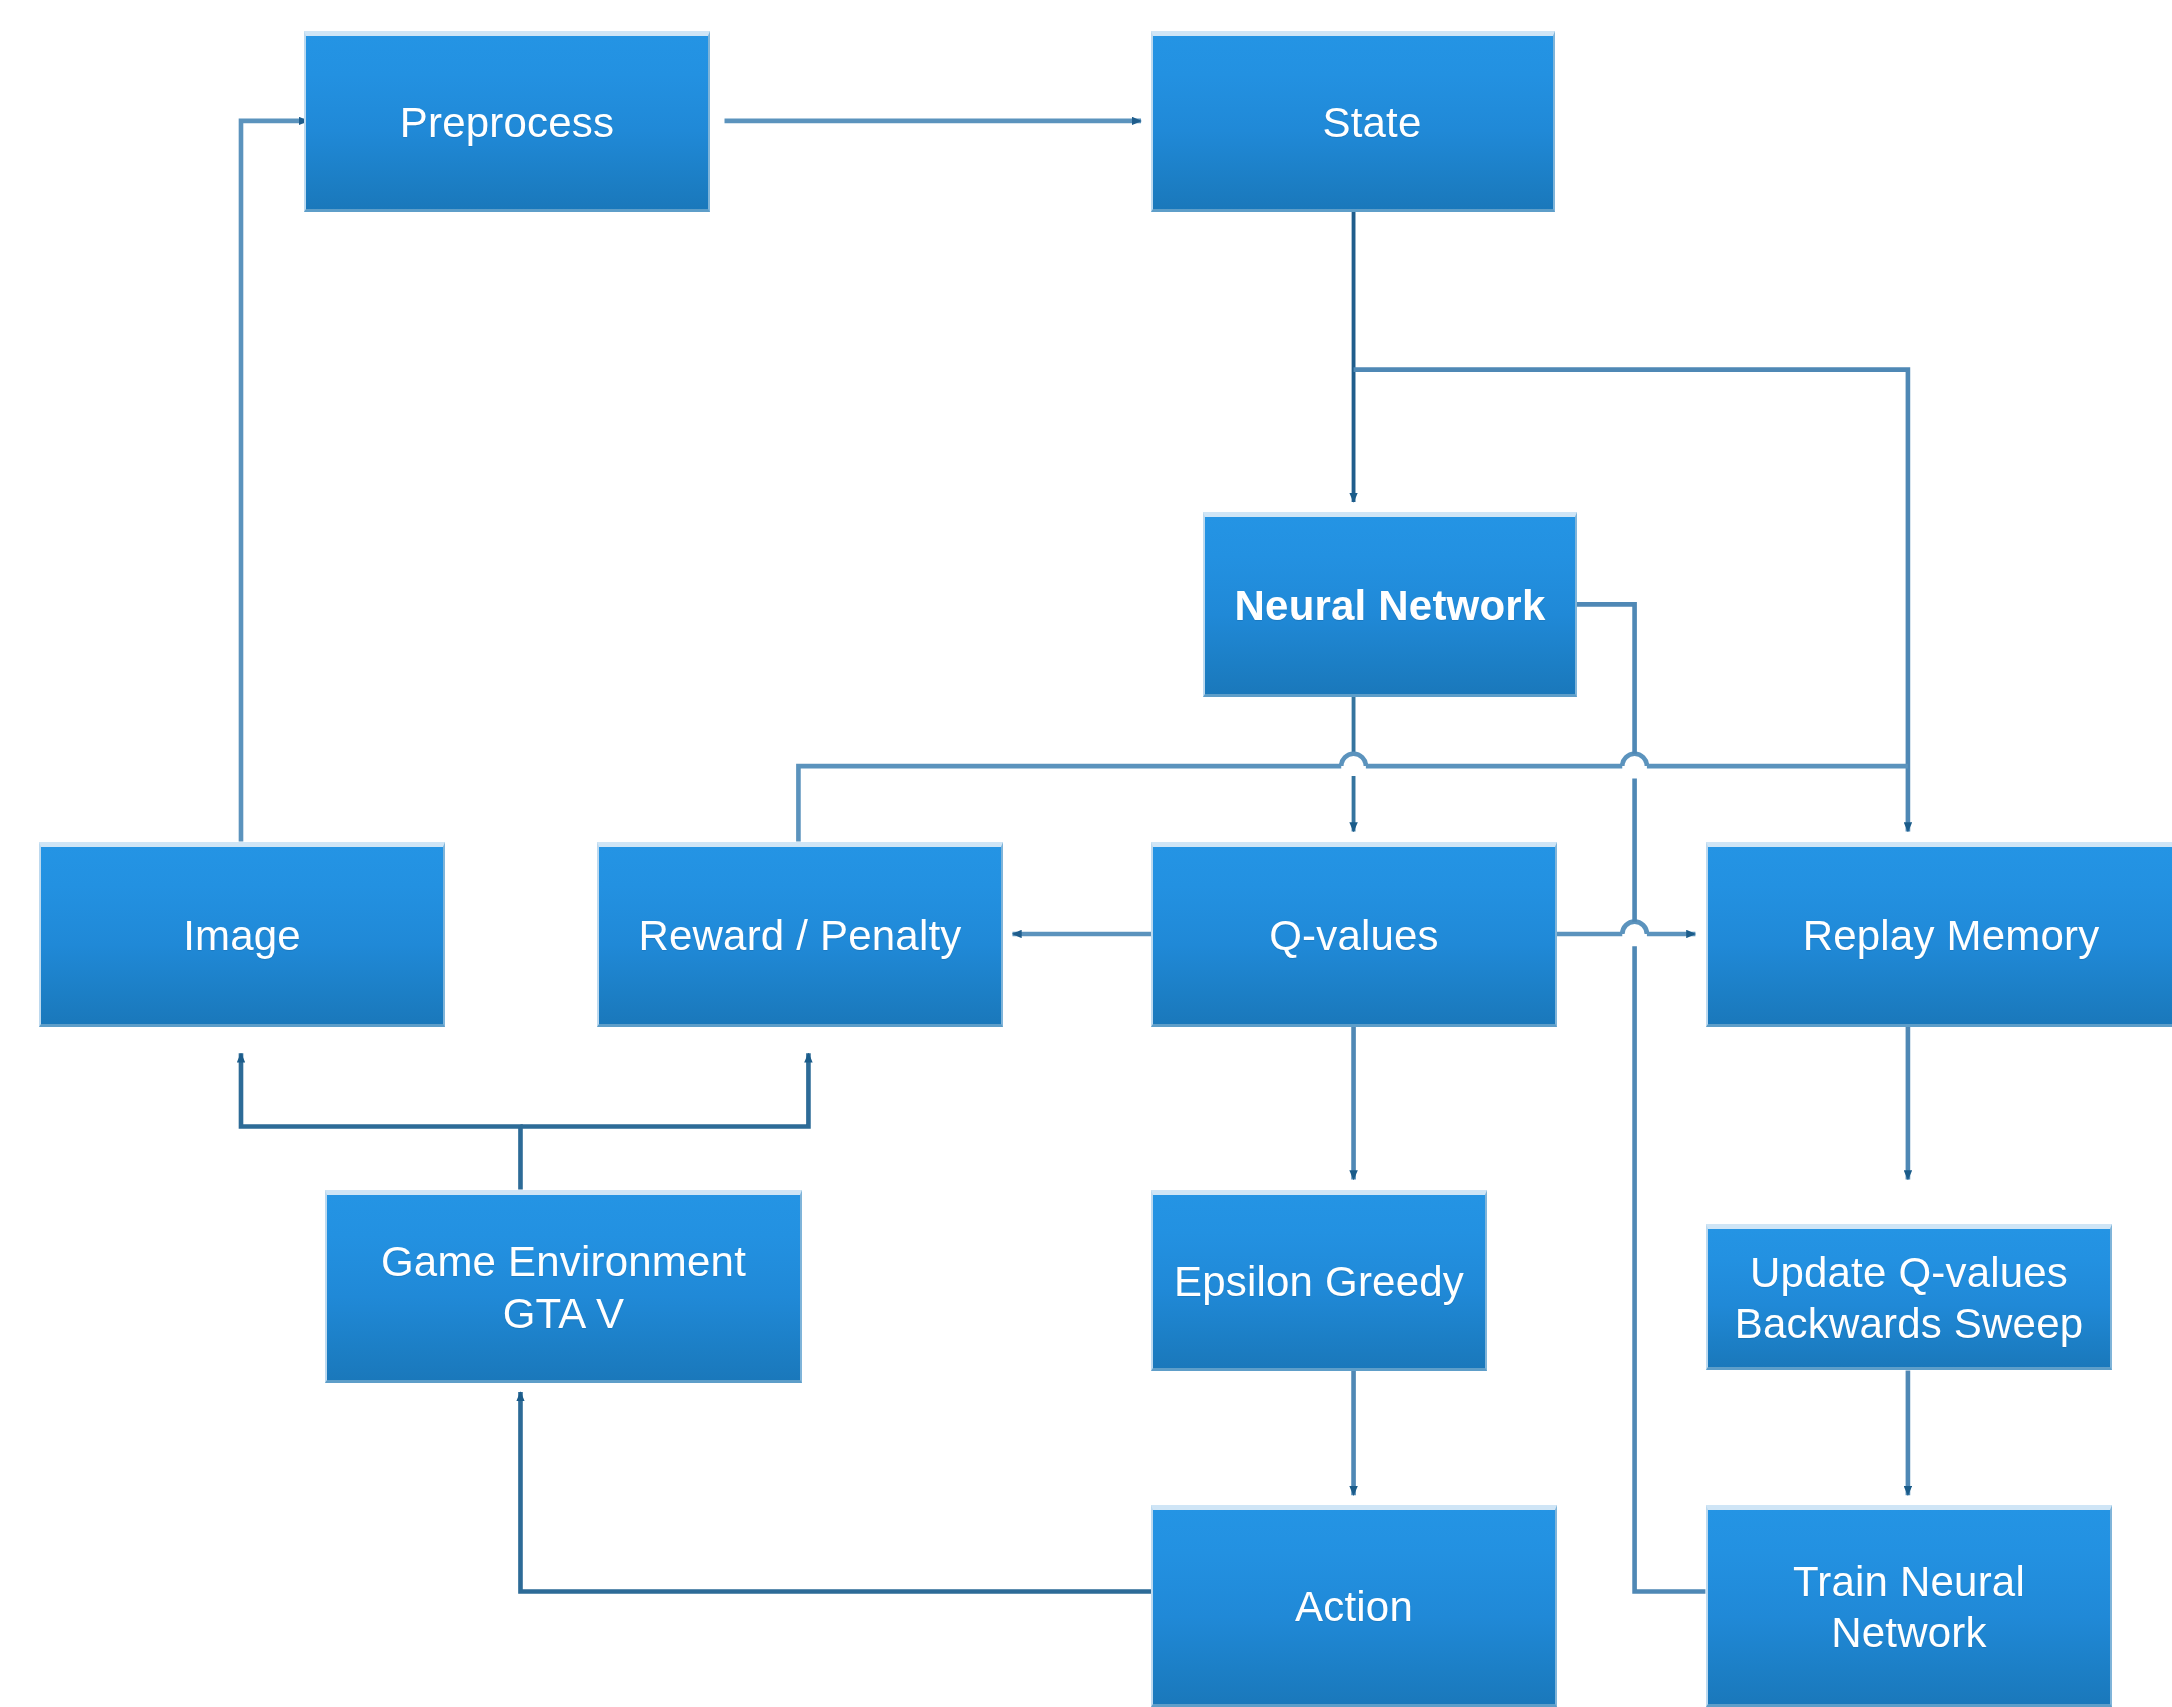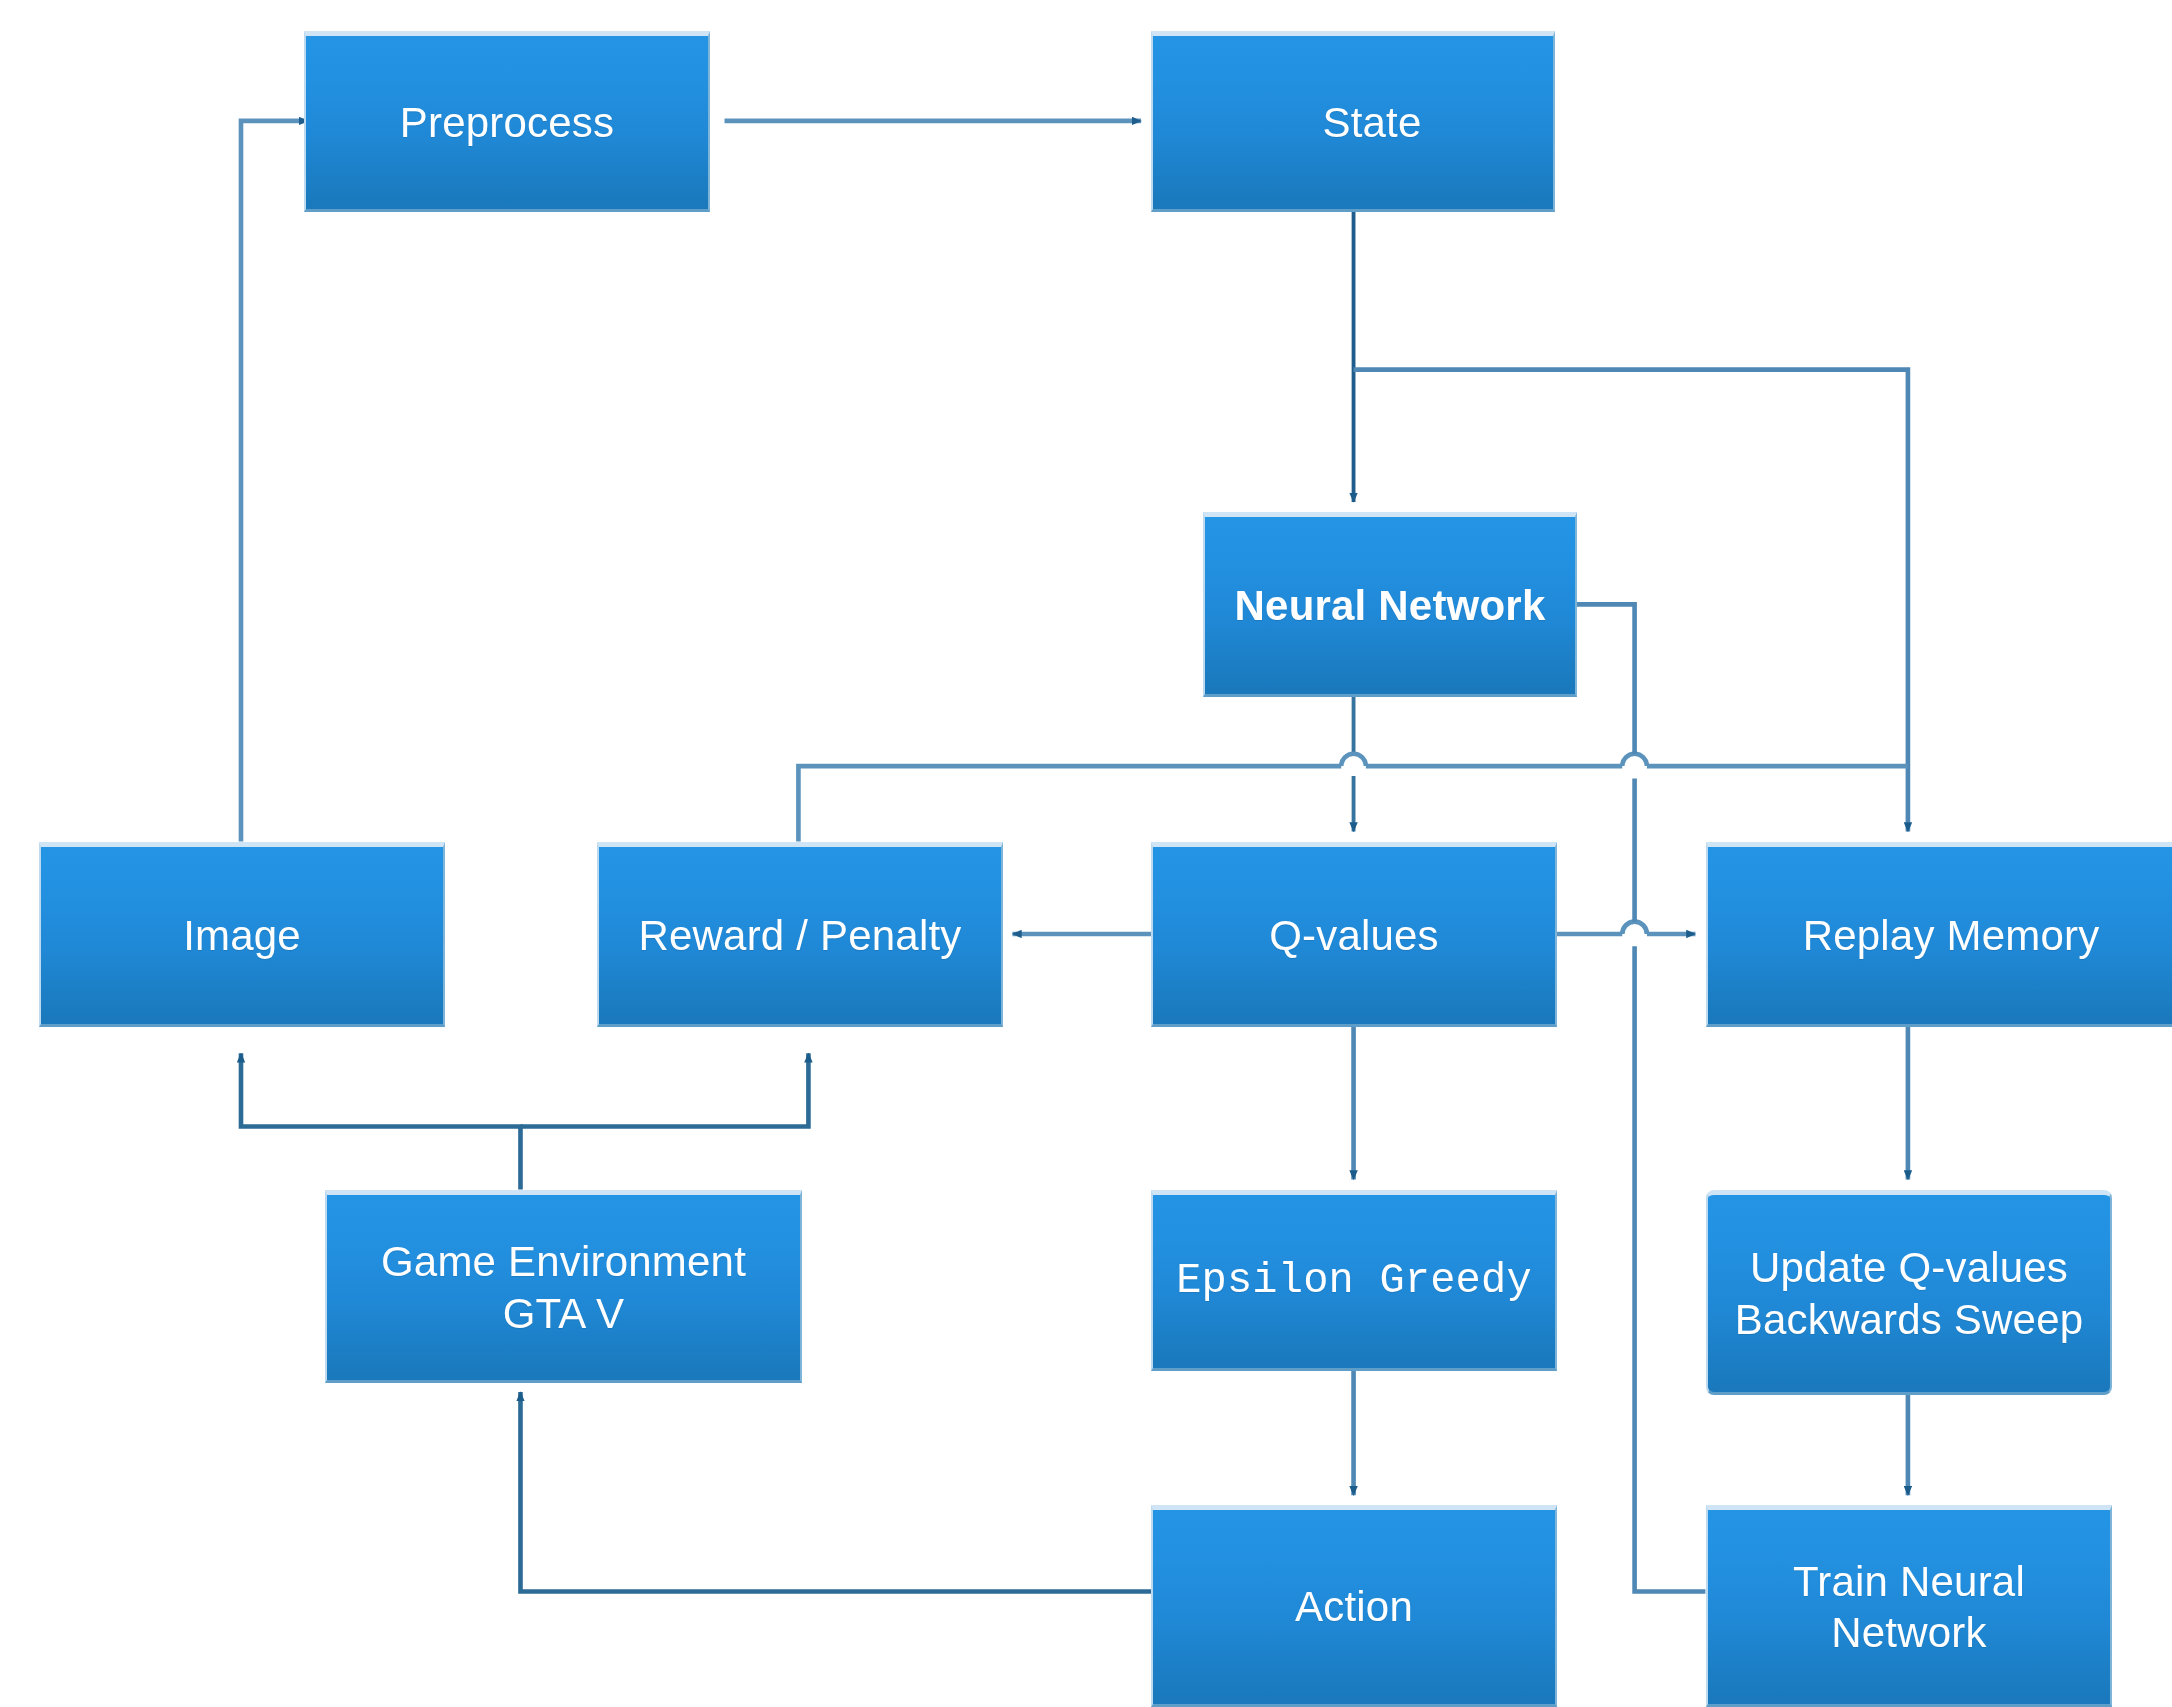--- a/index.html
+++ b/index.html
@@ -136,25 +136,25 @@
 
   <div class="node" style="left:1706px; top:842px; width:490px; height:185px;">
     <span>Replay Memory</span>
   </div>
 
   <div class="node" style="left:285px; top:1190px; width:477px; height:193px; white-space:pre-line;margin-left:40px;">
     <span style="white-space:pre-line;">Game Environment
 GTA V</span>
   </div>
 
-  <div class="node" style="left:1151px; top:1190px; width:406px; height:181px;font-family:Liberation Mono, monospace;">
+  <div class="node" style="left:1151px; top:1190px; width:336px; height:181px;">
     <span>Epsilon Greedy</span>
   </div>
 
-  <div class="node" style="left:1706px; top:1190px; width:406px; height:205px; white-space:pre-line;border-radius:8px;">
+  <div class="node" style="left:1706px; top:1224px; width:406px; height:146px; white-space:pre-line;">
     <span style="white-space:pre-line;">Update Q-values
 Backwards Sweep</span>
   </div>
 
   <div class="node" style="left:1151px; top:1505px; width:406px; height:202px;">
     <span>Action</span>
   </div>
 
   <div class="node" style="left:1706px; top:1505px; width:406px; height:202px; white-space:pre-line;">
     <span style="white-space:pre-line;">Train Neural

